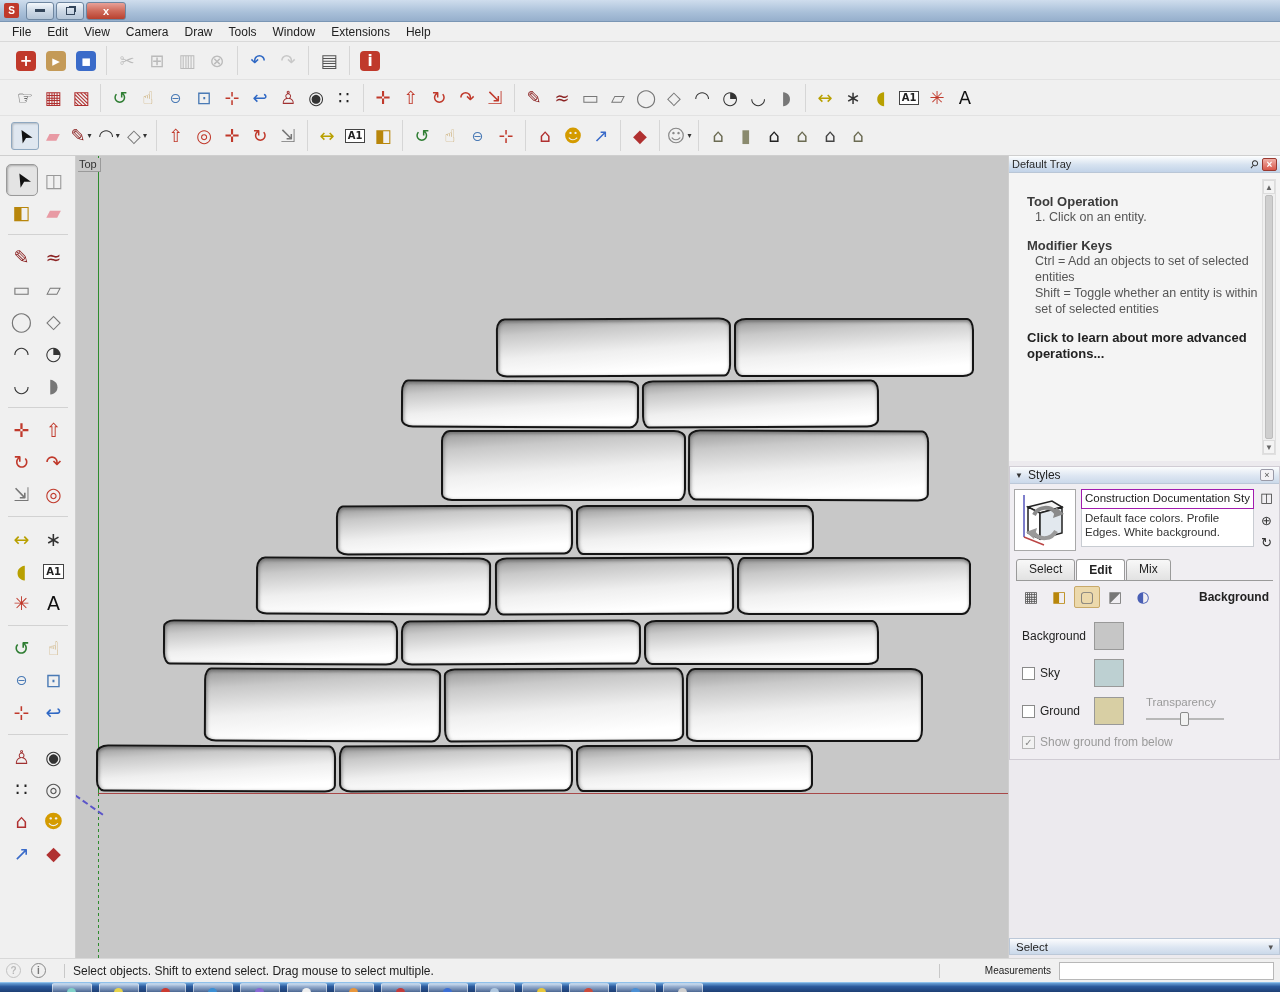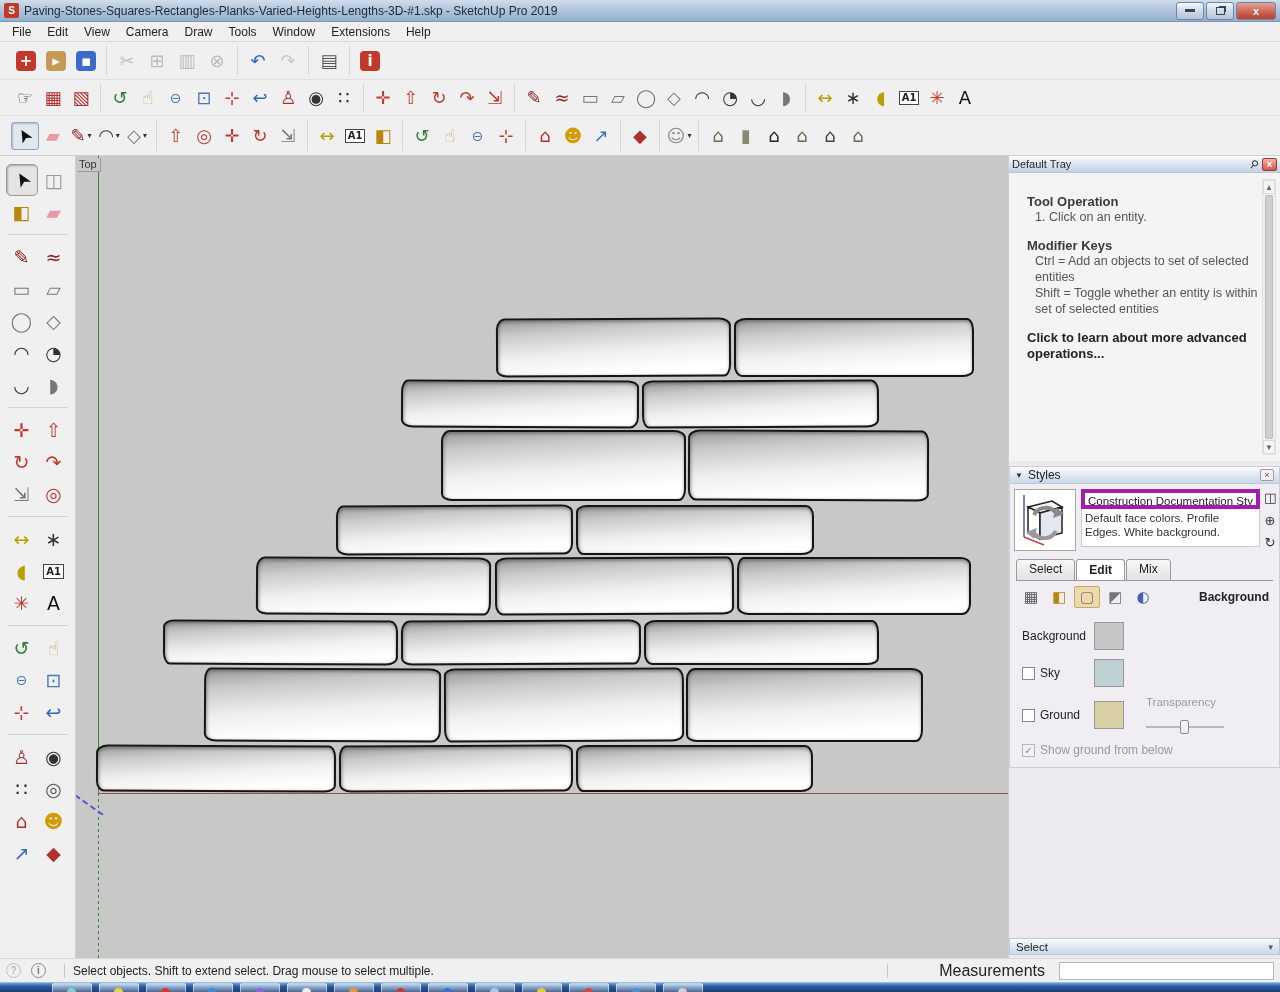--- a/index.html
+++ b/index.html
@@ -77,21 +77,21 @@
   .panel { margin-top:5px; background:#f0eef2; border:1px solid #d0ccd4; }
   .panel-header { height:17px; background:linear-gradient(#fbfcfd,#dde6f2 55%,#cbd9ea); border-bottom:1px solid #bcc8d8; display:flex; align-items:center; padding:0 5px; }
   .ph-arrow { font-size:8px; color:#333; margin-right:5px; }
   .ph-title { flex:1; font-size:12px; color:#222; }
   .ph-close { width:14px; height:12px; border:1px solid #9a9aa8; border-radius:2px; background:#f4f2f6; color:#555; font-size:9px; line-height:10px; text-align:center; }
 
   .styles-body { padding:5px 4px 4px 4px; }
   .styles-top { display:flex; }
   .thumb { width:62px; height:62px; border:1px solid #a8a8a8; background:#fff; flex:none; display:flex; align-items:center; justify-content:center; }
   .styles-fields { flex:1; margin-left:5px; margin-right:4px; }
-  .style-name { width:100%; height:20px; background:#fff; border:4px solid #a21caf; font-size:11.5px; color:#222; padding:2px 3px; white-space:nowrap; overflow:hidden; }
+  .style-name { width:100%; height:20px; background:#fff; border:1px solid #a21caf; font-size:11.5px; color:#222; padding:2px 3px; white-space:nowrap; overflow:hidden; }
   .style-desc { width:100%; height:38px; background:#fff; border:1px solid #c8ccd2; border-top:none; font-size:11.5px; color:#333; padding:2px 3px; line-height:14px; }
   .styles-sideicons { width:18px; display:flex; flex-direction:column; justify-content:space-between; align-items:center; padding:1px 0; }
   .side-ic { font-size:13px; color:#333; font-family:"DejaVu Sans",sans-serif; }
 
   .tabs { display:flex; margin-top:8px; padding-left:2px; }
   .tab { font-size:12px; color:#222; background:linear-gradient(#f8f8f8,#e2e2e2); border:1px solid #9a9a9a; border-bottom:1px solid #9a9a9a; padding:2px 12px 3px 12px; border-radius:3px 3px 0 0; margin-right:1px; }
   .tab.active { background:#fff; border-bottom:1px solid #fff; font-weight:bold; position:relative; top:0px; padding-top:3px; }
   .tabs-underline { height:1px; background:#9a9a9a; margin:0 2px; position:relative; top:-1px; }
 
   .edit-row { display:flex; align-items:center; padding:4px 6px 4px 4px; }
@@ -99,52 +99,51 @@
   .edit-ic.active { background:#ecd9ac; border:1px solid #c8a96a; }
   .edit-section-label { flex:1; text-align:right; font-size:12px; font-weight:bold; color:#222; }
 
   .bg-section { padding:10px 8px 6px 8px; }
   .bg-row { display:flex; align-items:center; margin-bottom:9px; }
   .bg-label { font-size:12px; color:#222; width:72px; }
   .cb { width:13px; height:13px; border:1px solid #8a8a8a; background:#fff; margin-right:5px; flex:none; font-size:10px; line-height:11px; text-align:center; color:#888; }
   .cb.disabled { border-color:#b5b5b5; background:#f2f2f2; }
   .swatch { width:30px; height:28px; border:1px solid #999; }
   .transp { margin-left:22px; display:flex; flex-direction:column; }
-  .transp-label { font-size:11.5px; color:#9a9a9a; margin-bottom:12px; }
+  .transp-label { font-size:11.5px; color:#9a9a9a; margin-bottom:4px; }
   .slider { width:78px; height:14px; position:relative; }
   .slider-track { position:absolute; left:0; right:0; top:6px; height:2px; background:#b8b8b8; }
   .slider-thumb { position:absolute; left:34px; top:0; width:9px; height:14px; background:#f2f2f2; border:1px solid #8a8a8a; border-radius:2px; }
   .bg-row-check { display:flex; align-items:center; margin-top:2px; }
   .check-label { font-size:12px; color:#222; }
   .check-label.disabled { color:#9a9a9a; }
 
   .tray-bottom { position:absolute; bottom:3px; left:0; right:0; height:17px; background:linear-gradient(#fbfcfd,#dde6f2 55%,#cbd9ea); border:1px solid #bcc8d8; display:flex; align-items:center; padding:0 6px; }
   .tray-bottom .ph-title { font-size:11.5px; }
   .tb-collapse-arrow { font-size:9px; color:#555; }
 
   
   .statusbar { height:24px; background:#f0f0f0; border-top:1px solid #d8d8d8; display:flex; align-items:center; padding:0 6px; }
   .st-circle { width:15px; height:15px; border-radius:50%; border:1.5px solid #888; color:#777; font-size:10px; font-weight:bold; display:flex; align-items:center; justify-content:center; margin-right:10px; }
   .st-circle.dim { opacity:.45; }
   .st-sep { width:1px; height:14px; background:#c8c8c8; margin:0 8px; }
   .st-msg { font-size:12px; color:#222; flex:1; }
-  .meas-label { font-size:16px; color:#222; margin:0 14px;padding-left:29px; }
+  .meas-label { font-size:10px; color:#222; margin:0 8px;padding-left:29px; }
   .meas-input { width:215px; height:18px; background:#fff; border:1px solid #b8b8b8; font-size:12px; padding:0 3px; font-family:"Liberation Sans",sans-serif; }
 
   
   .taskbar { height:10px; background:linear-gradient(#6aa2d8,#2c5a9c 40%,#1d3f74); border-top:1px solid #8ec0ea; display:flex; padding-left:52px; overflow:hidden; }
   .tk-btn { width:40px; height:10px; margin-right:7px; border-radius:2px 2px 0 0; border:1px solid rgba(255,255,255,.5); border-bottom:none; background:linear-gradient(rgba(255,255,255,.65),rgba(255,255,255,.15)); position:relative; flex:none; }
   .tk-dot { position:absolute; left:14px; top:4px; width:9px; height:9px; border-radius:50%; }
 </style>
 </head>
 <body>
 
 <div class="titlebar">
   <div class="app-ico">S</div>
-  <div class="title-text">Paving-Stones-Squares-Rectangles-Planks-Varied-Heights-Lengths-3D-#1.skp - SketchUp Pro 2019</div>
   <div class="win-controls">
     <div class="wc">
         <div class="wc-min-bar"></div>
       </div>
     <div class="wc">
         <div class="wc-rest-box"></div>
       </div>
     <div class="wc wc-close">x</div>
   </div>
 </div>

